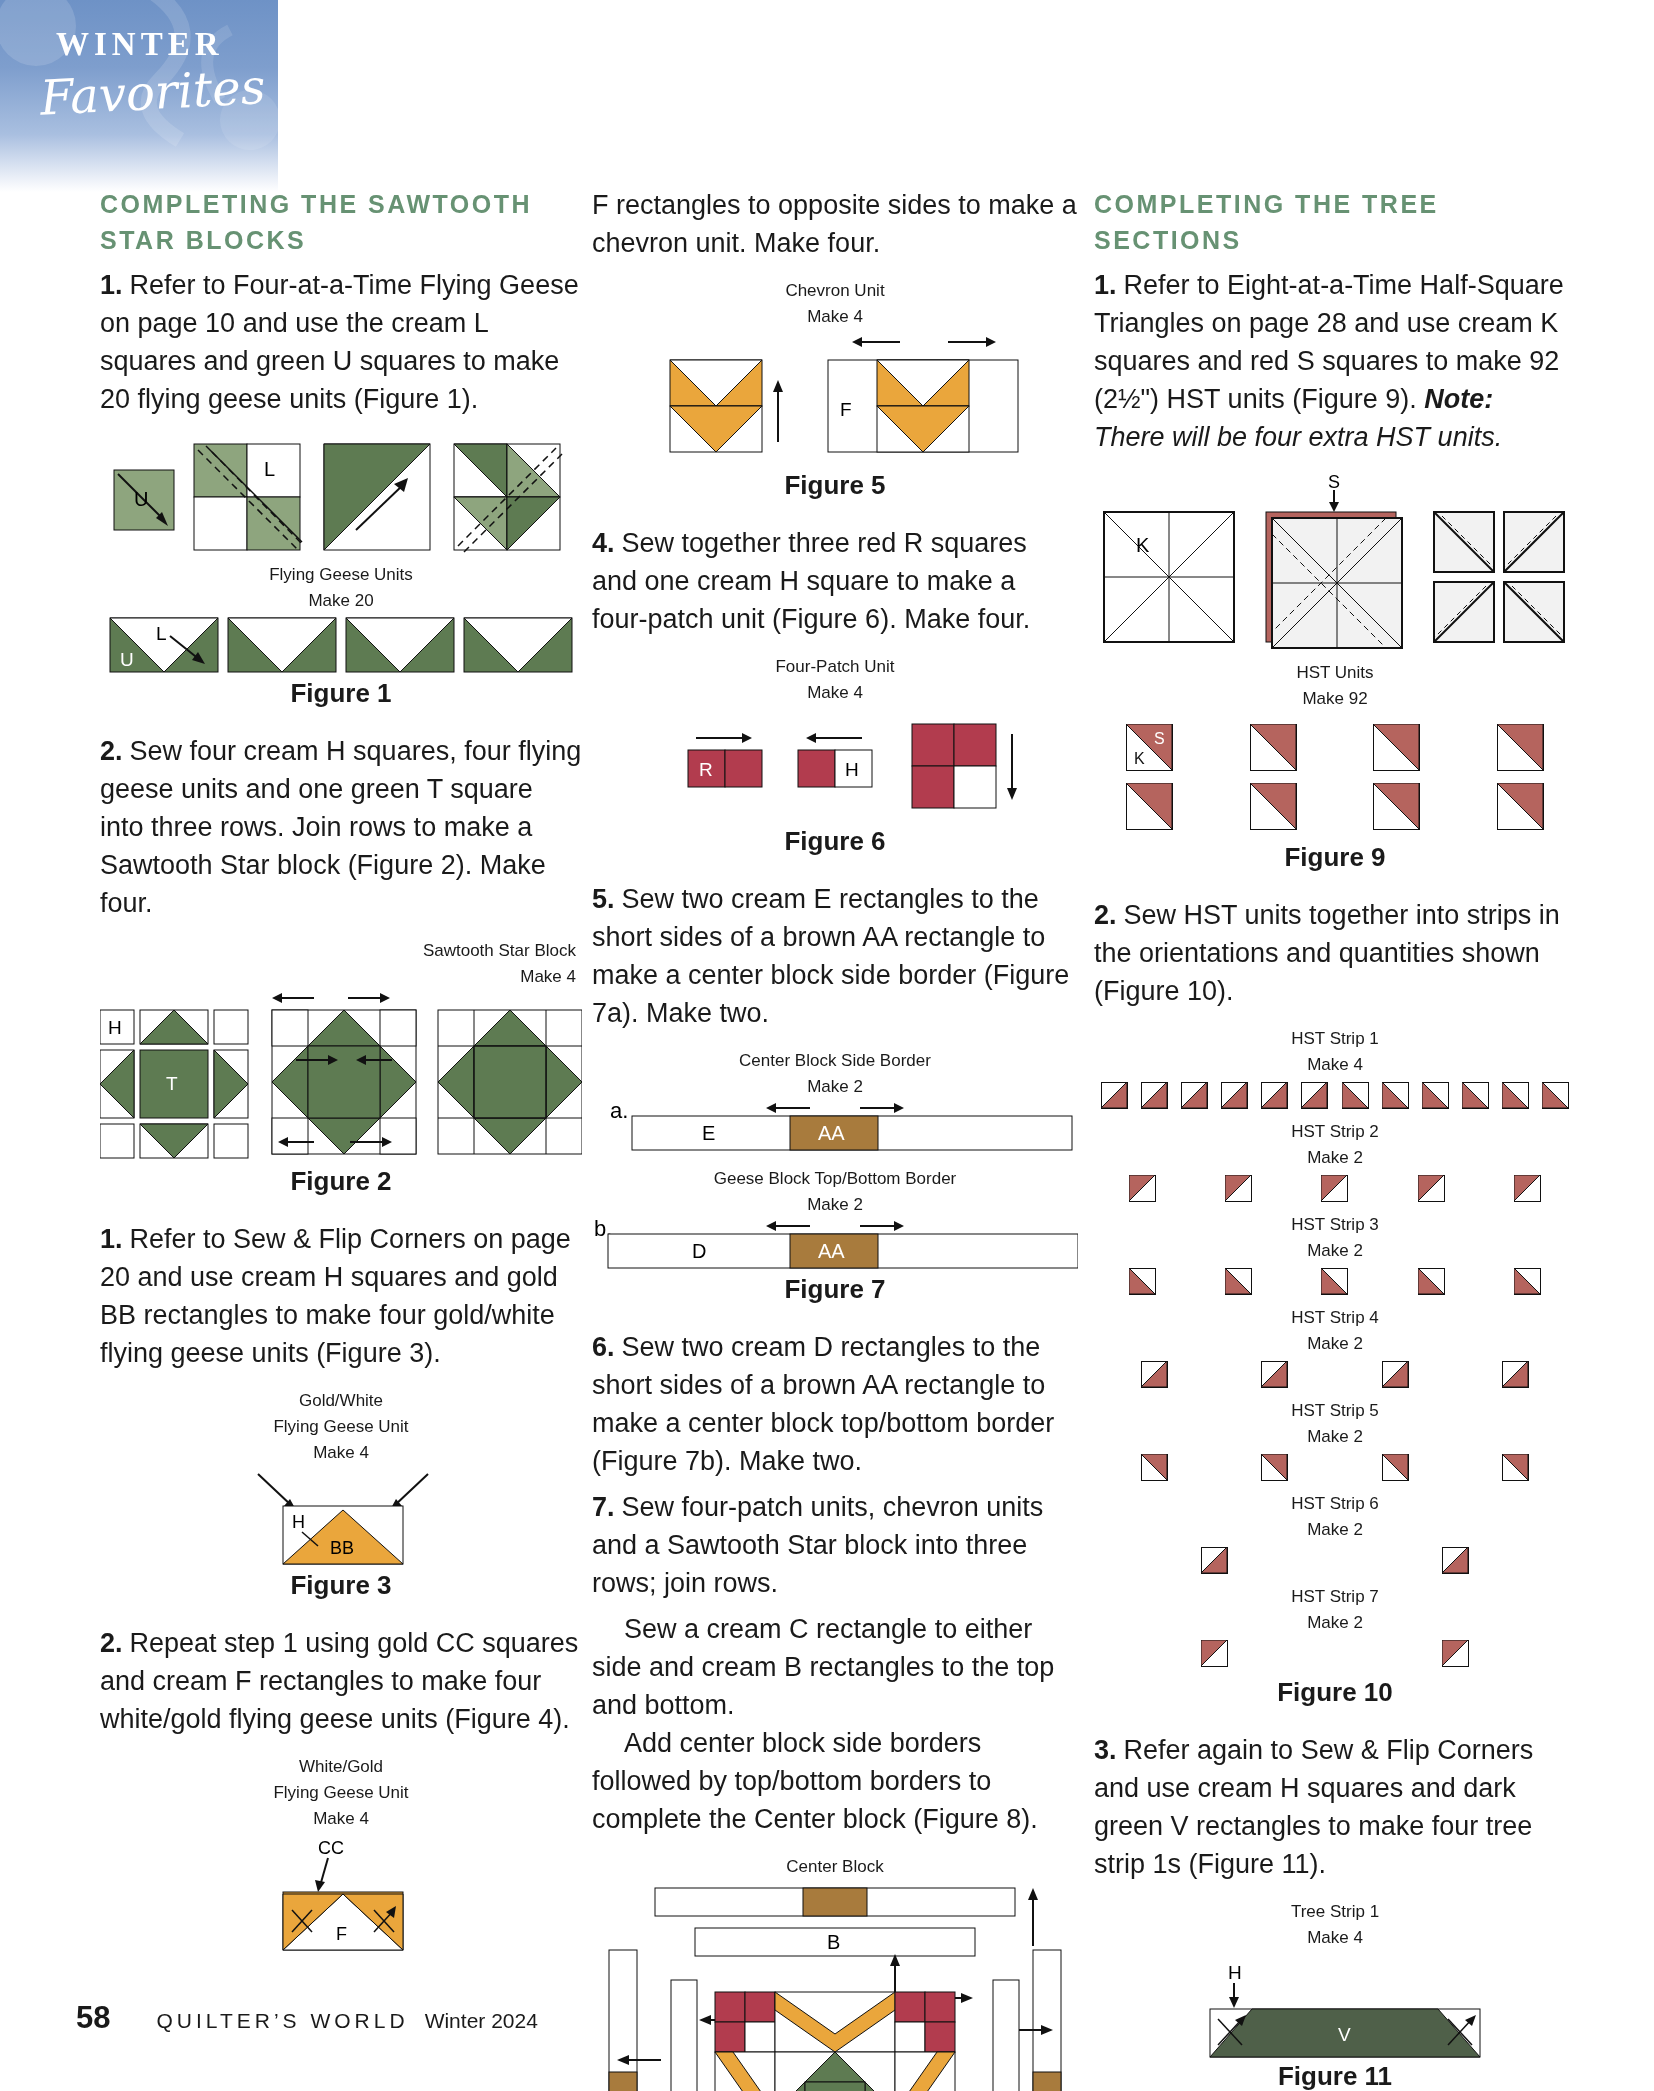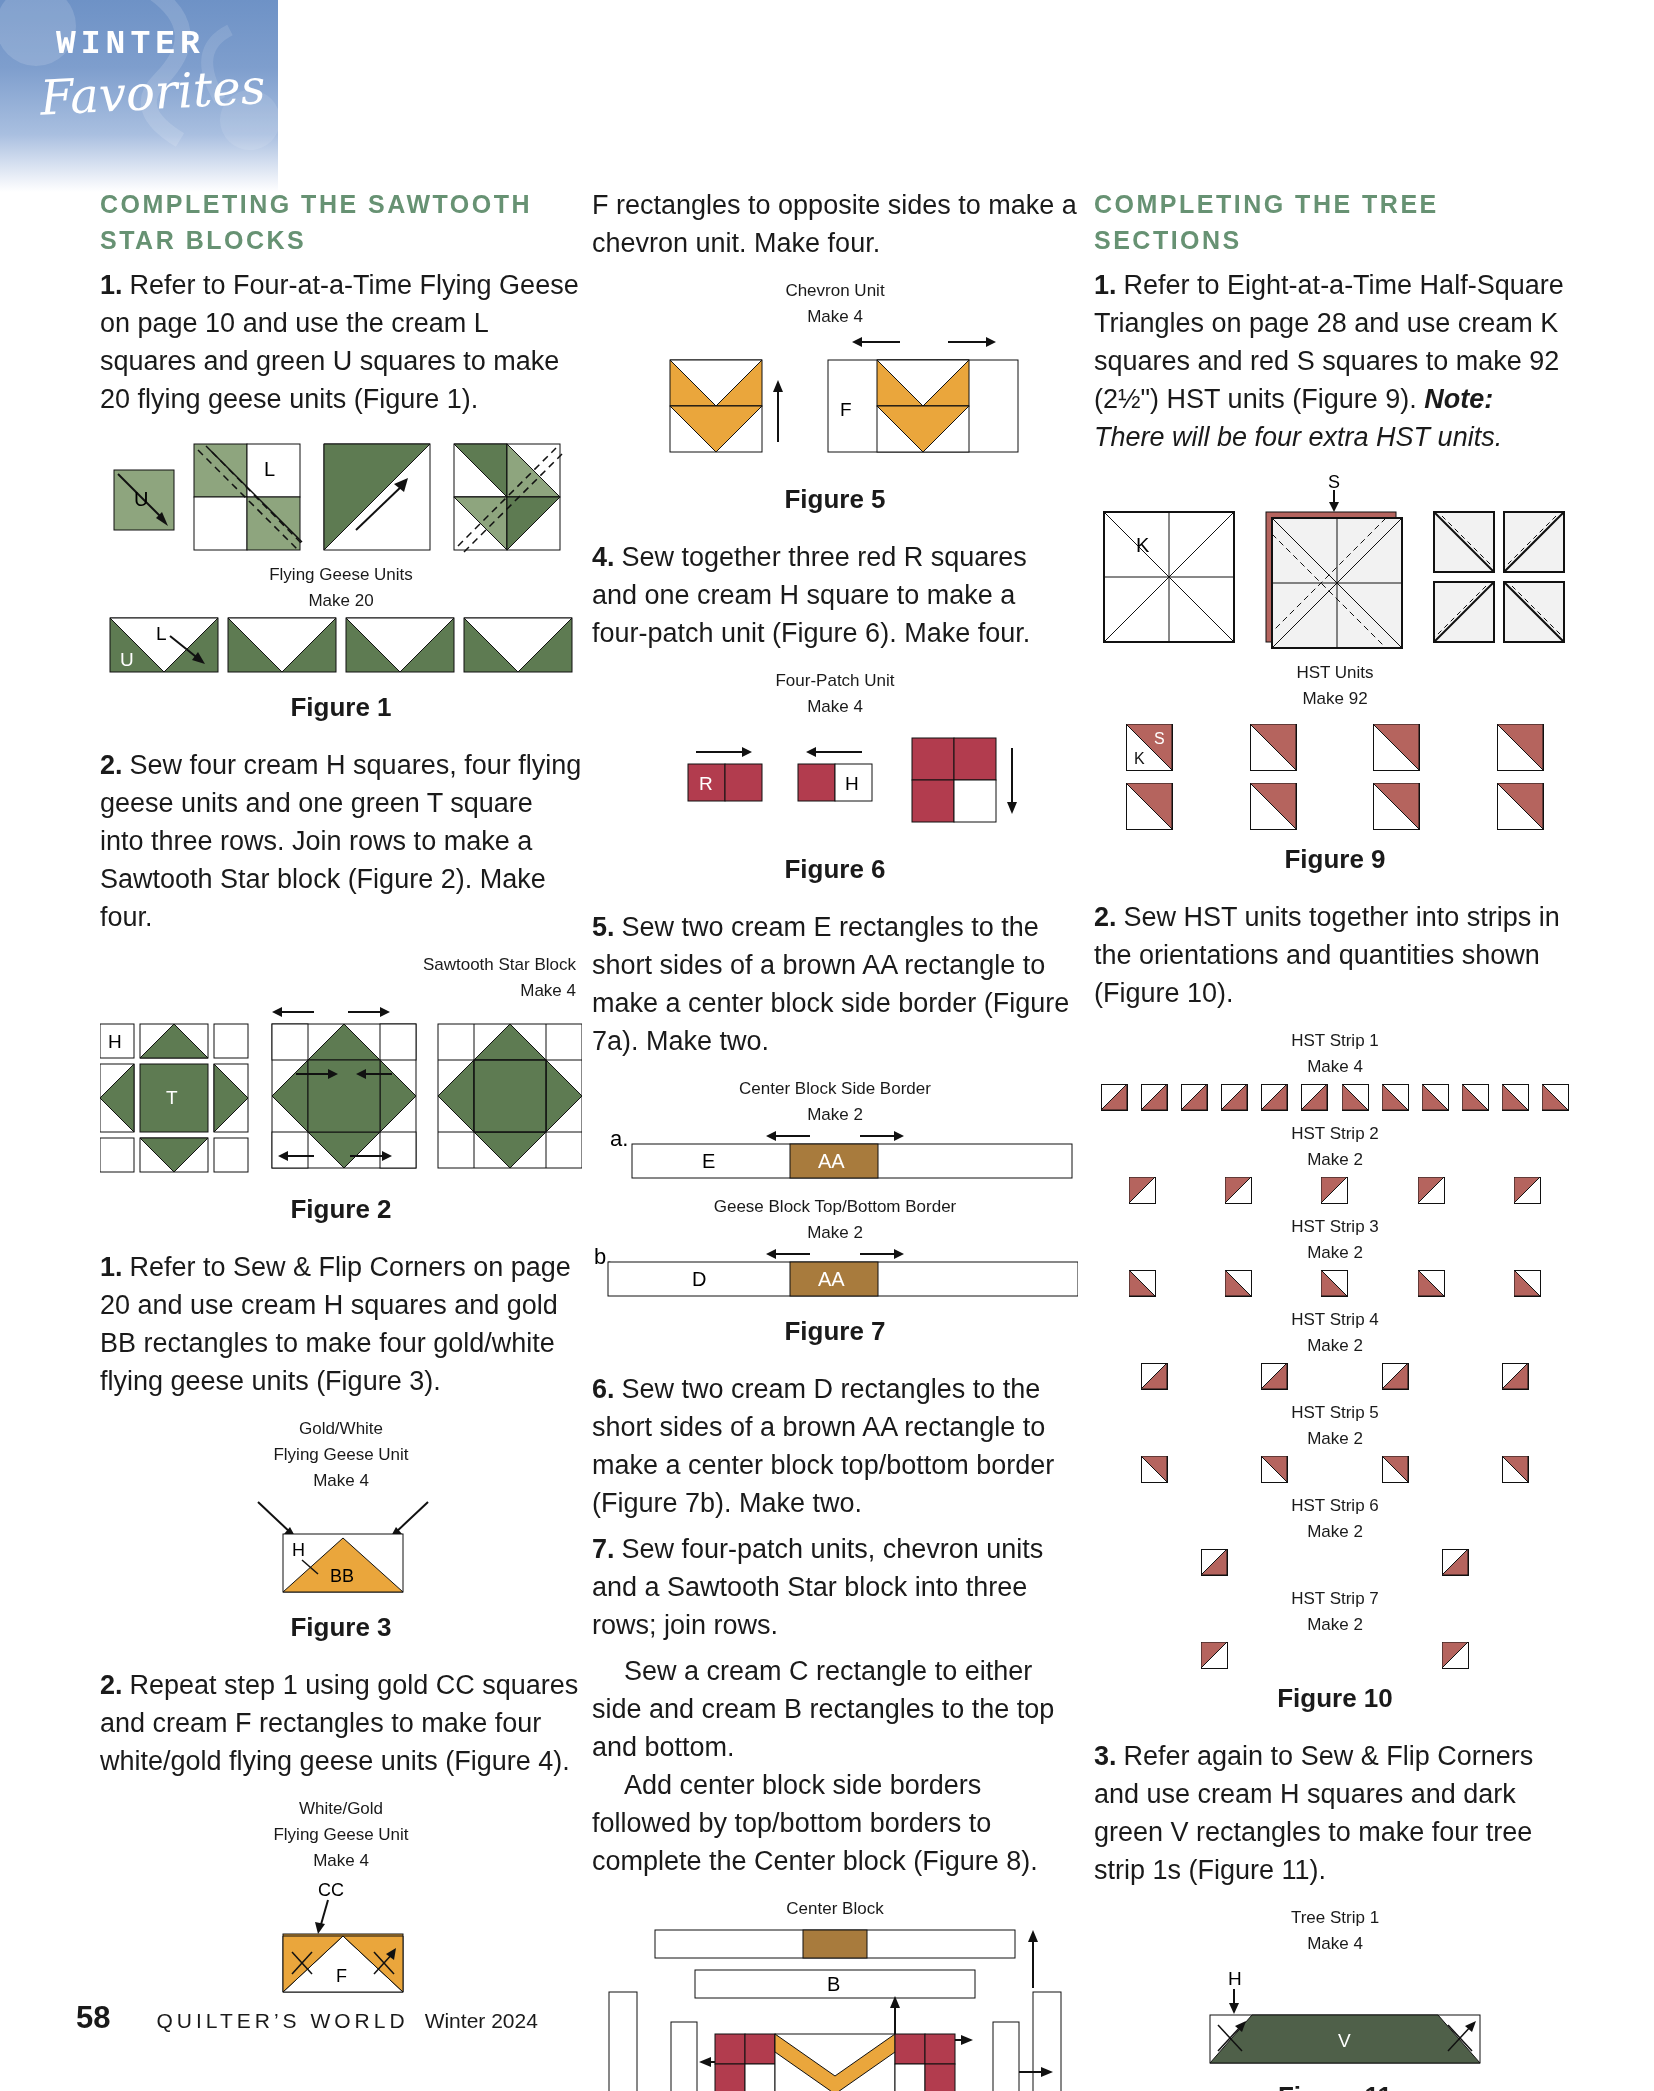--- a/index.html
+++ b/index.html
@@ -9,42 +9,42 @@
   }
   
   .masthead{
     position:absolute;left:0;top:0;width:278px;height:192px;
     background:linear-gradient(180deg,#6e92c6 0%,#7e9ecd 35%,#a9bfe0 70%,#e9eef7 92%,#ffffff 100%);
     overflow:hidden;
   }
   .masthead .swirls{position:absolute;left:0;top:0;}
   .masthead .t1{
     position:absolute;left:56px;top:26px;color:#ffffff;
-    font-family:Liberation Mono, monospace;font-weight:bold;font-size:33px;letter-spacing:5px;
+    font-family:Liberation Serif, serif;font-weight:bold;font-size:33px;letter-spacing:5px;
   }
   .masthead .t2{
     position:absolute;left:40px;top:64px;color:#ffffff;
     font-family:"DejaVu Serif", serif;font-style:italic;font-size:48px;
     transform:rotate(-3deg);
   }
   
   .col{position:absolute;top:186px;font-size:27px;line-height:38px;}
   #col1{left:100px;width:482px;}
   #col2{left:592px;width:486px;}
   #col3{left:1094px;width:482px;}
   h2.sect{
     font-size:25px;line-height:36px;font-weight:bold;letter-spacing:2.5px;
     color:var(--heading);margin:0 0 8px 0;
   }
   .step{margin:0 0 8px 0;}
   .step b{margin-right:7px;}
   .indent{text-indent:32px;margin:0;}
   .fig{margin:16px 0 24px 0;position:relative;}
   .fig-label{font-size:17px;line-height:26px;text-align:center;}
-  .fig-caption{font-size:26px;line-height:30px;font-weight:bold;text-align:center;margin-top:14px;}
+  .fig-caption{font-size:26px;line-height:30px;font-weight:bold;text-align:center;margin-top:0;}
   .fig svg{display:block;margin:0 auto;}
   .right-label{text-align:right;padding-right:6px;}
   .strip-row{display:flex;justify-content:center;gap:0;margin:4px 0 10px 0;}
   .strip-row.gapped{gap:12px;margin:12px 0;}
   .strip-block{margin-bottom:6px;}
   
   .footer{position:absolute;left:76px;top:2000px;display:flex;align-items:baseline;}
   .footer .pg{font-size:31px;font-weight:bold;}
   .footer .mag{font-size:21px;letter-spacing:4px;margin-left:46px;}
   .footer .issue{font-size:21px;margin-left:16px;}

